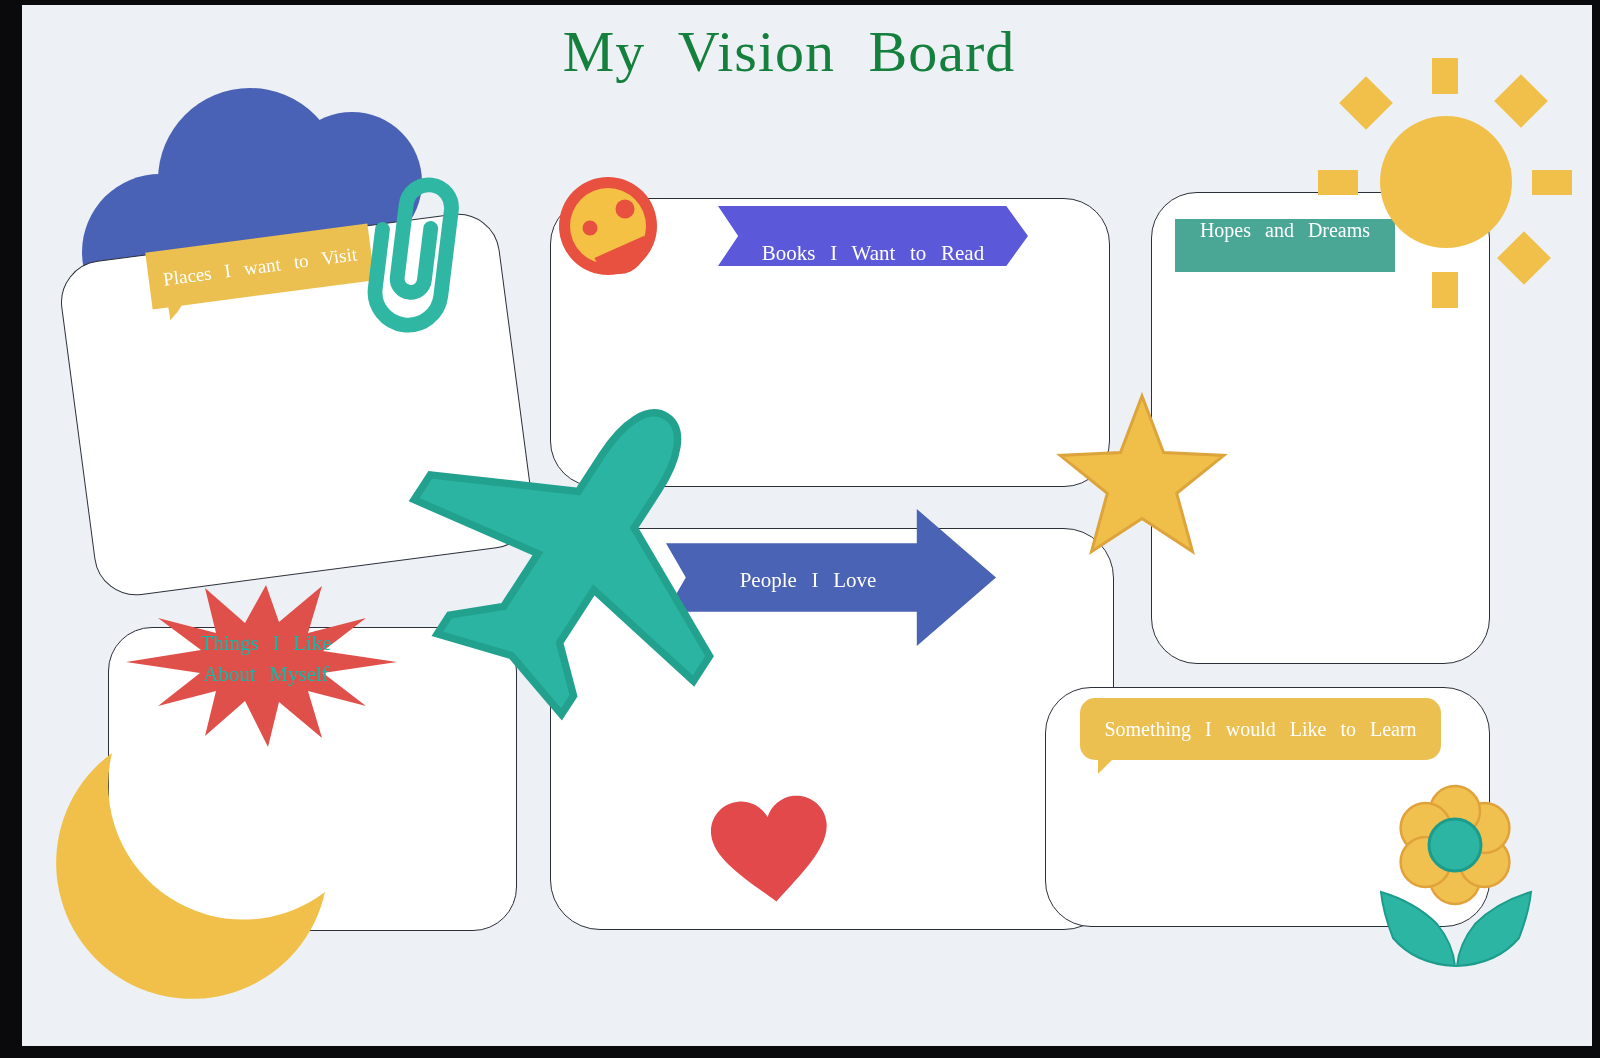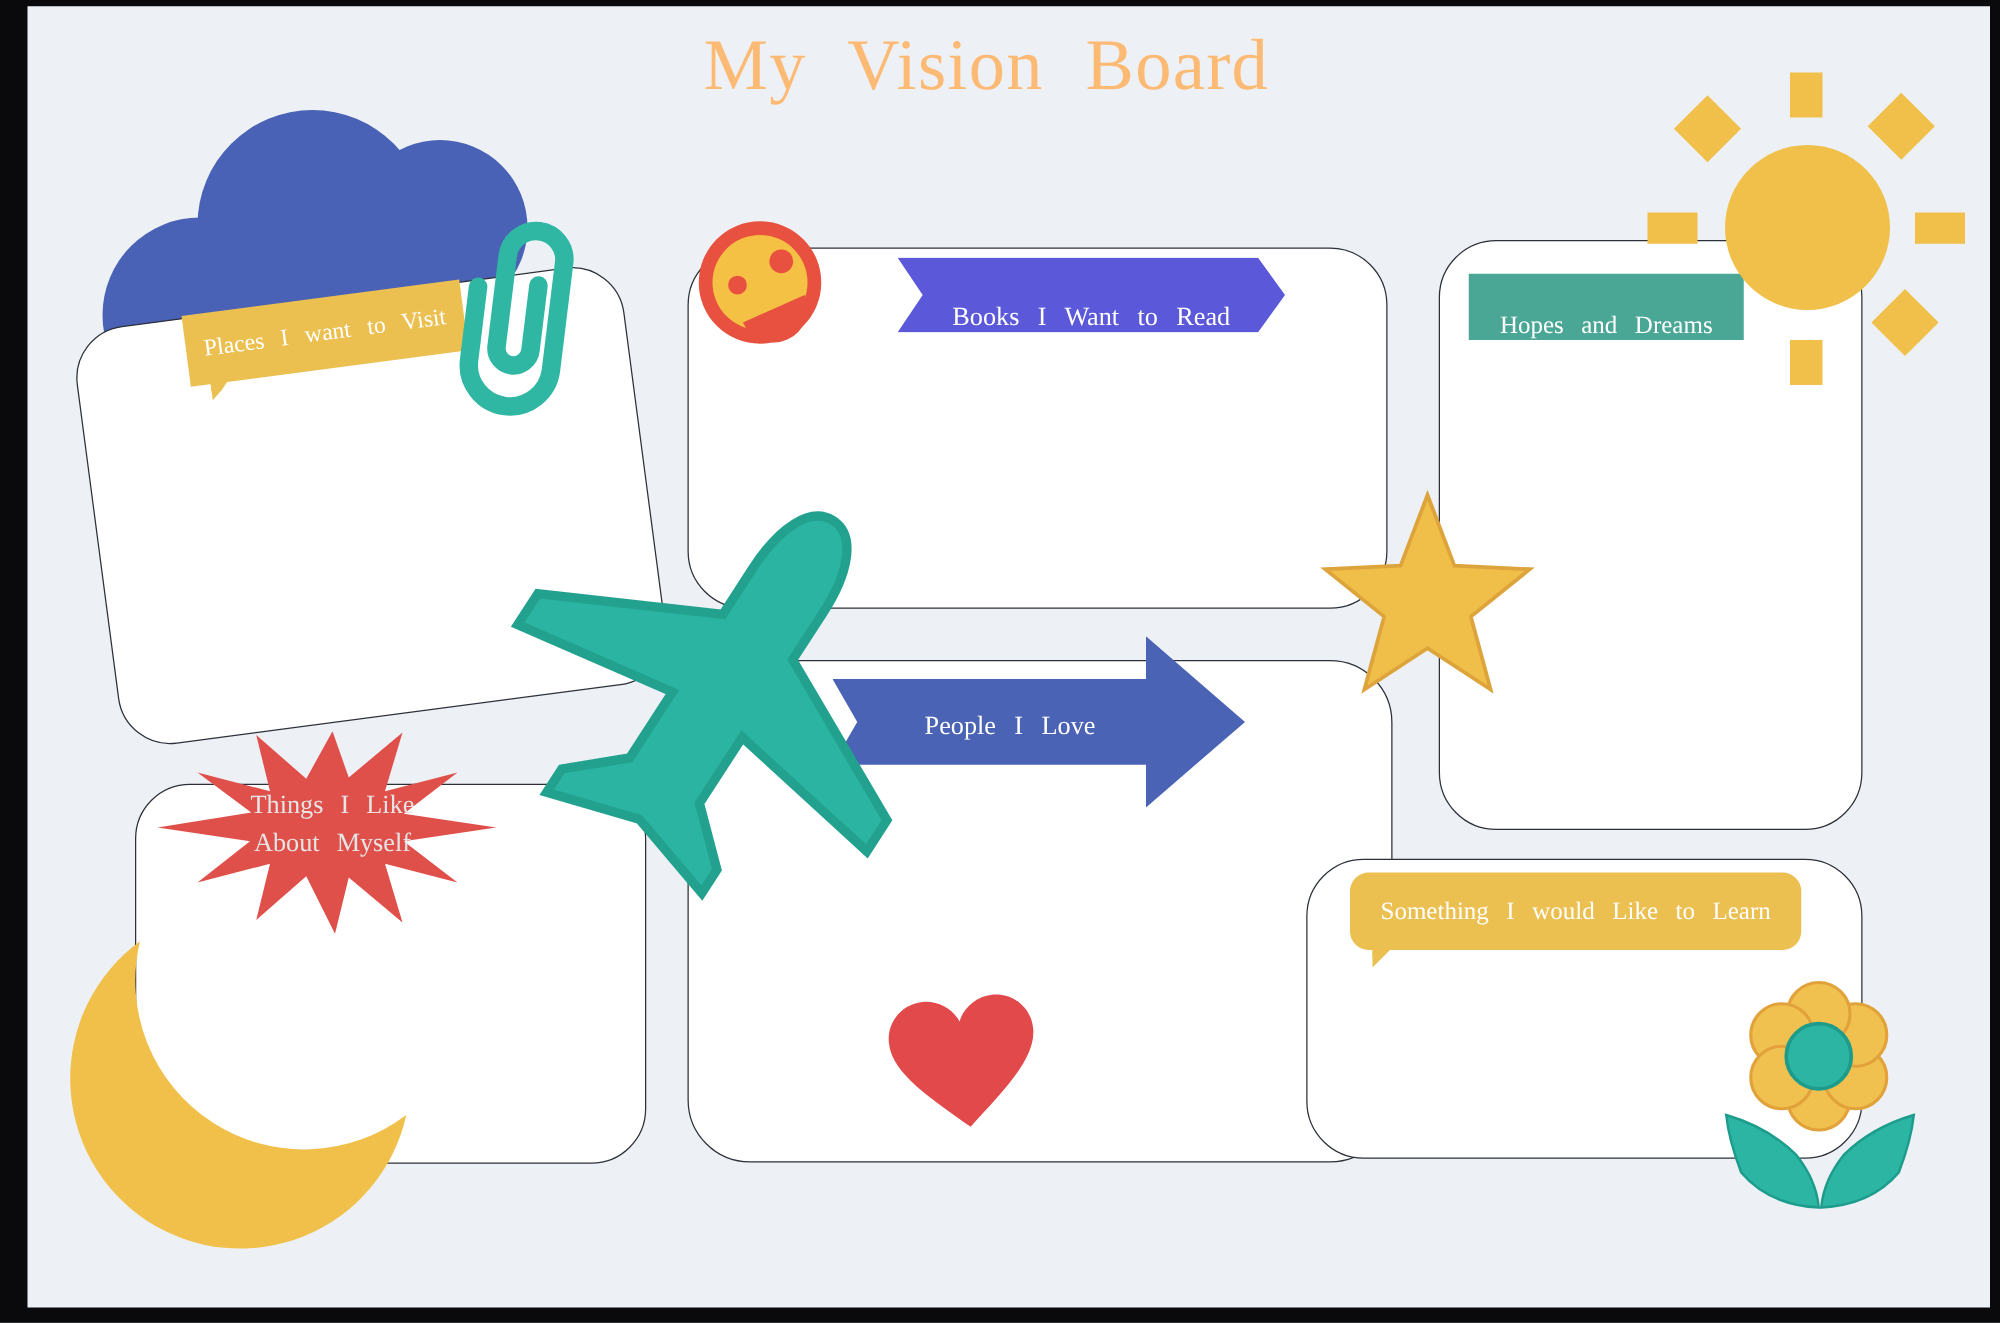--- a/index.html
+++ b/index.html
@@ -8,21 +8,21 @@
     font-family:"Liberation Serif","DejaVu Serif",serif;
   }
   .canvas{
     position:absolute;left:22px;top:5px;right:8px;bottom:12px;
     background:#edf1f6;overflow:hidden;
   }
   
   .abs{position:absolute;}
   .board-title{
     position:absolute;left:0;top:18px;width:1578px;margin:0;
-    text-align:center;font-size:58px;font-weight:500;color:#fdba74;
+    text-align:center;font-size:58px;font-weight:500;color:#15803d;
     letter-spacing:1px;word-spacing:18px;
   }
   .card{
     position:absolute;background:#ffffff;border:1.6px solid #2c3039;z-index:2;
   }
   .card.places {left:76px; top:236px; width:440px; height:335px; border-radius:42px;
                 transform:rotate(-7.5deg);}
   .card.books  {left:550px; top:198px; width:558px; height:287px; border-radius:46px;}
   .card.hopes  {left:1151px;top:192px; width:337px; height:470px; border-radius:46px;}
   .card.people {left:550px; top:528px; width:562px; height:400px; border-radius:50px;}
@@ -40,41 +40,41 @@
     content:"";position:absolute;left:16px;bottom:-13px;
     border:7px solid transparent;border-top:8px solid #ecc050;border-left:8px solid #ecc050;
   }
   .books-ribbon{
     left:718px;top:206px;width:310px;height:60px;background:#5b58d9;z-index:3;
     clip-path:polygon(0% 0%,93% 0%,100% 50%,93% 100%,0% 100%,6.5% 50%);
     display:flex;align-items:flex-end;justify-content:center;font-size:21px;
   }
   .hopes-banner{
     left:1175px;top:219px;width:220px;height:53px;background:#4aa795;z-index:3;
-    display:flex;align-items:flex-end;justify-content:center;font-size:20px;
+    display:flex;align-items:flex-start;justify-content:center;font-size:20px;
   }
   .people-arrow{
     left:666px;top:509px;width:330px;height:137px;background:#4a63b4;z-index:4;
     clip-path:polygon(0% 25%,76% 25%,76% 0%,100% 50%,76% 100%,76% 75%,0% 75%,6% 50%);
   }
   .people-arrow-label{
     position:absolute;left:682px;top:568px;width:252px;text-align:center;z-index:5;
     font-size:21px;
   }
   .learn-banner{
     left:1080px;top:698px;width:361px;height:62px;background:#ecc050;z-index:3;
     display:flex;align-items:center;justify-content:center;font-size:20px;border-radius:15px;
   }
   .learn-banner::after{
     content:"";position:absolute;left:18px;bottom:-14px;
     border:8px solid transparent;border-top:8px solid #ecc050;border-left:8px solid #ecc050;
   }
   .things-label{
     position:absolute;left:146px;top:628px;width:240px;z-index:4;text-align:center;
-    font-size:21px;line-height:31px;color:#e5e5e5;word-spacing:0.4em;
+    font-size:21px;line-height:31px;color:#14b8a6;word-spacing:0.4em;
   }
   svg.deco{position:absolute;overflow:visible;}
 </style>
 </head>
 <body>
 
 <div class="stage">
   <div class="canvas"></div>
 
   <h1 class="board-title">My Vision Board</h1>

